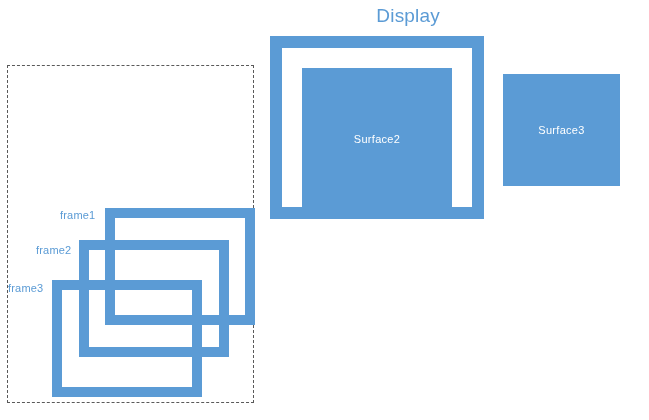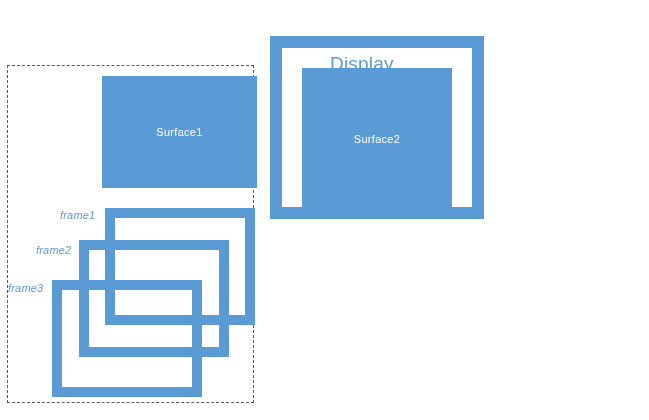--- a/index.html
+++ b/index.html
@@ -17,26 +17,25 @@
     background: #ffffff;
     overflow: hidden;
   }
 
   
   .diagram-title {
     position: absolute;
     left: 330px;
     top: 5px;
     width: 110px;
-    text-align: left;
+    text-align: right;
     font-size: 19px;
     color: #5B9BD5;
     letter-spacing: 0.2px;
     white-space: nowrap;
-    margin-top: 48px;
   }
 
   
   .dashed-region {
     position: absolute;
     left: 7px;
     top: 65px;
     width: 247px;
     height: 338px;
     border: 1.6px dashed #595959;
@@ -87,45 +86,44 @@
   #frame2-ring { left: 79px;  top: 240px; width: 150px; height: 117px; }
   #frame3-ring { left: 52px;  top: 280px; width: 150px; height: 117px; }
 
   
   .frame-label {
     position: absolute;
     font-size: 11px;
     color: #5B9BD5;
     white-space: nowrap;
     letter-spacing: 0.2px;
-    font-style: italic;
   }
   #frame1-label { left: 60px; top: 209px; }
   #frame2-label { left: 36px; top: 244px; text-align: right; }
   #frame3-label { left: 8px;  top: 282px; }
 </style>
 </head>
 <body>
 
 <div id="canvas">
 
   <div class="diagram-title">Display</div>
 
   <div class="dashed-region"></div>
 
-  <div class="surface-box" id="surface1-box">
-    <span class="surface-label">Surface1</span>
-  </div>
 
   <div class="display-frame"></div>
 
   <div class="surface-box" id="surface2-box">
     <span class="surface-label">Surface2</span>
   </div>
 
+  <div class="surface-box" id="surface3-box">
+    <span class="surface-label">Surface3</span>
+  </div>
 
   <div class="frame-ring" id="frame1-ring"></div>
   <div class="frame-ring" id="frame2-ring"></div>
   <div class="frame-ring" id="frame3-ring"></div>
 
   <div class="frame-label" id="frame1-label">frame1</div>
   <div class="frame-label" id="frame2-label">frame2</div>
   <div class="frame-label" id="frame3-label">frame3</div>
 
 </div>

